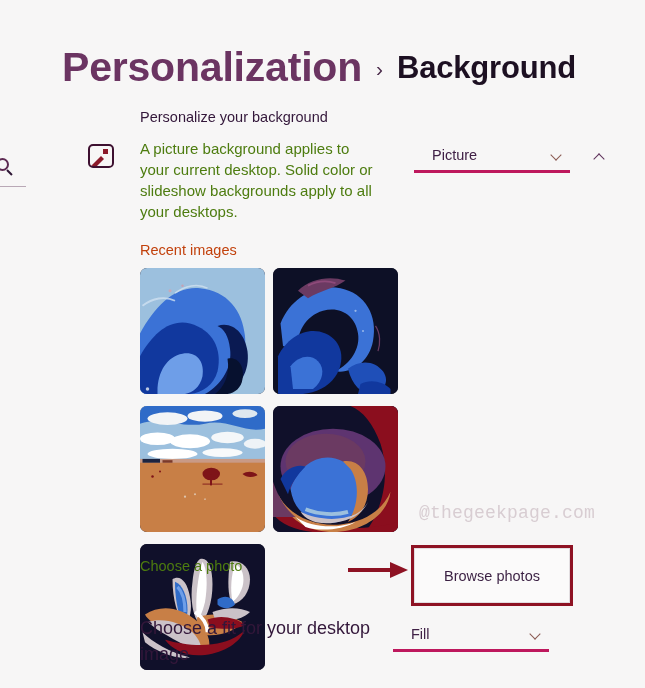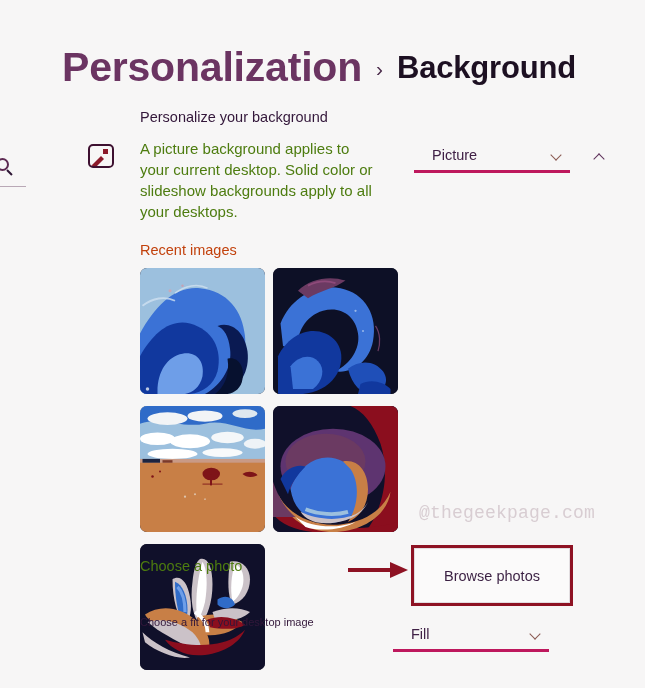--- a/index.html
+++ b/index.html
@@ -306,21 +306,21 @@
     cursor: pointer;
     font-family: "Liberation Sans", sans-serif;
   }
 
   
   .choose-fit-label {
     position: absolute;
     left: 140px;
     top: 615px;
     width: 250px;
-    font-size: 11px;
+    font-size: 18px;
     color: #33173a;
     line-height: 1.45;
   }
   .dd-fill {
     position: absolute;
     left: 393px;
     top: 618px;
     width: 156px;
   }
 </style>

